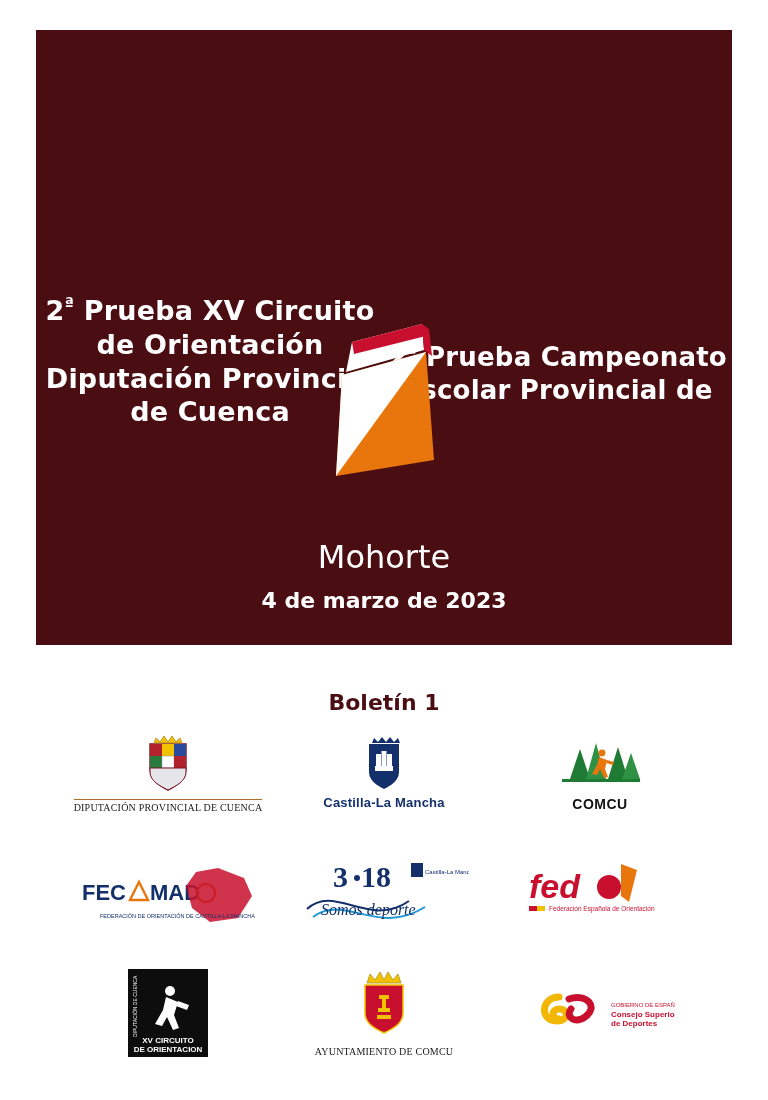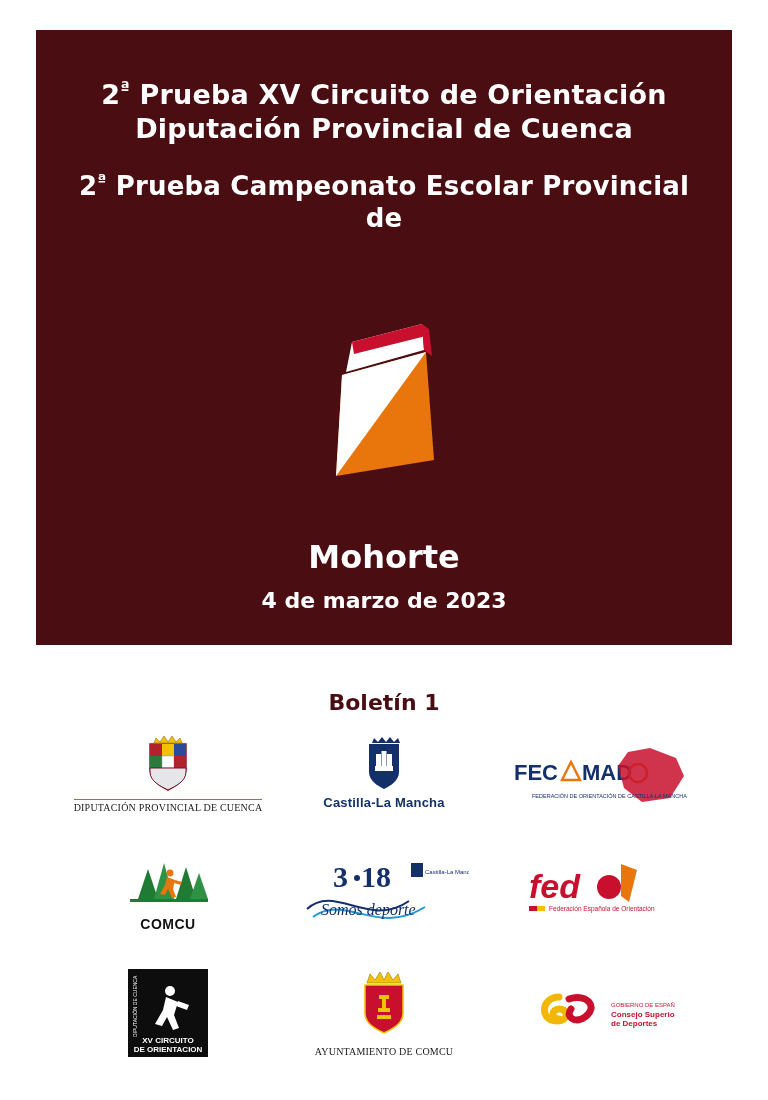--- a/index.html
+++ b/index.html
@@ -17,21 +17,20 @@
 
   
   .banner {
     position: absolute;
     left: 36px;
     top: 30px;
     width: 696px;
     height: 615px;
     background: #4a0d12;
     display: flex;
-    flex-direction: column;
     align-items: center;
     box-sizing: border-box;
     padding-top: 48px;
   }
   .banner-title,
   .banner-subtitle {
     color: #ffffff;
     text-align: center;
     font-weight: bold;
     line-height: 1.25;
@@ -61,21 +60,21 @@
   }
 
   .venue {
     position: absolute;
     left: 0;
     right: 0;
     top: 508px;
     text-align: center;
     color: #ffffff;
     font-size: 32px;
-    font-weight: bold;
+    font-weight: normal;
   }
   .event-date {
     position: absolute;
     left: 0;
     right: 0;
     top: 558px;
     text-align: center;
     color: #ffffff;
     font-size: 22px;
     font-weight: bold;
@@ -200,33 +199,20 @@
       <svg width="48" height="56" viewBox="0 0 48 56" aria-hidden="true">
         <path d="M9 8 h30 v28 c0 9 -9 14 -15 17 c-6 -3 -15 -8 -15 -17 Z" fill="#13306b"></path>
         <rect x="16" y="18" width="5" height="12" fill="#ffffff"></rect>
         <rect x="21.5" y="15" width="5" height="15" fill="#ffffff"></rect>
         <rect x="27" y="18" width="5" height="12" fill="#ffffff"></rect>
         <rect x="15" y="30" width="18" height="5" fill="#ffffff"></rect>
         <path d="M12 7 L14 2 L18 6 L22 1 L26 6 L30 1 L34 6 L38 2 L40 7 Z" fill="#13306b"></path>
       </svg>
     </span>
     <div class="sponsor-caption bold">Castilla-La Mancha</div>
-  </div>
-
-  <div class="sponsor">
-    <span>
-      <svg width="180" height="74" viewBox="0 0 180 74" aria-hidden="true">
-        <text x="4" y="44" font-family="Liberation Sans, sans-serif" font-size="22" font-weight="bold" fill="#13306b">FEC</text>
-        <polygon points="52,44 61,26 70,44" fill="none" stroke="#e8760d" stroke-width="2.4"></polygon>
-        <text x="72" y="44" font-family="Liberation Sans, sans-serif" font-size="22" font-weight="bold" fill="#13306b">MAD</text>
-        <circle cx="128" cy="37" r="9" fill="none" stroke="#e8760d" stroke-width="2.6"></circle>
-        <path d="M118 16 l22 -4 l26 10 l8 18 l-14 22 l-28 4 l-18 -14 l-6 -22 Z" fill="#c8102e" opacity="0.85"></path>
-        <text x="22" y="62" font-family="Liberation Sans, sans-serif" font-size="5.5" fill="#13306b">FEDERACIÓN DE ORIENTACIÓN DE CASTILLA-LA MANCHA</text>
-      </svg>
-    </span>
   </div>
 
   <div class="sponsor">
     <span>
       <svg width="96" height="58" viewBox="0 0 96 58" aria-hidden="true">
         <path d="M18 44 L28 14 L38 44 Z" fill="#1f7a33"></path>
         <path d="M34 44 L44 8 L54 44 Z" fill="#2e9144"></path>
         <path d="M56 44 L66 12 L76 44 Z" fill="#1f7a33"></path>
         <path d="M70 44 L79 18 L88 44 Z" fill="#2e9144"></path>
         <rect x="10" y="44" width="78" height="3" fill="#1f7a33"></rect>
@@ -235,20 +221,33 @@
           <path d="M47 22 l8 3 l-2 9 l3 8 l-4 1 l-4 -9 l-3 6 l-5 -1 l5 -9 Z"></path>
           <path d="M55 25 l7 2 l-1 3 l-7 -2 Z"></path>
         </g>
       </svg>
     </span>
     <div class="sponsor-caption comcu">COMCU</div>
   </div>
 
   <div class="sponsor">
     <span>
+      <svg width="180" height="74" viewBox="0 0 180 74" aria-hidden="true">
+        <text x="4" y="44" font-family="Liberation Sans, sans-serif" font-size="22" font-weight="bold" fill="#13306b">FEC</text>
+        <polygon points="52,44 61,26 70,44" fill="none" stroke="#e8760d" stroke-width="2.4"></polygon>
+        <text x="72" y="44" font-family="Liberation Sans, sans-serif" font-size="22" font-weight="bold" fill="#13306b">MAD</text>
+        <circle cx="128" cy="37" r="9" fill="none" stroke="#e8760d" stroke-width="2.6"></circle>
+        <path d="M118 16 l22 -4 l26 10 l8 18 l-14 22 l-28 4 l-18 -14 l-6 -22 Z" fill="#c8102e" opacity="0.85"></path>
+        <text x="22" y="62" font-family="Liberation Sans, sans-serif" font-size="5.5" fill="#13306b">FEDERACIÓN DE ORIENTACIÓN DE CASTILLA-LA MANCHA</text>
+      </svg>
+    </span>
+  </div>
+
+  <div class="sponsor">
+    <span>
       <svg width="170" height="80" viewBox="0 0 170 80" aria-hidden="true">
         <text x="34" y="34" font-family="Liberation Serif, serif" font-size="30" font-weight="bold" fill="#13306b">3</text>
         <circle cx="58" cy="25" r="3" fill="#13306b"></circle>
         <text x="62" y="34" font-family="Liberation Serif, serif" font-size="30" font-weight="bold" fill="#13306b">18</text>
         <path d="M8 56 C 36 30, 70 76, 110 48" fill="none" stroke="#13306b" stroke-width="2"></path>
         <path d="M14 64 C 46 40, 78 84, 126 54" fill="none" stroke="#1f9ad6" stroke-width="2"></path>
         <text x="22" y="62" font-family="Liberation Serif, serif" font-size="16" font-style="italic" fill="#13306b">Somos deporte</text>
         <rect x="112" y="10" width="12" height="14" fill="#13306b"></rect>
         <text x="126" y="21" font-family="Liberation Sans, sans-serif" font-size="6" fill="#13306b">Castilla-La Mancha</text>
       </svg>

